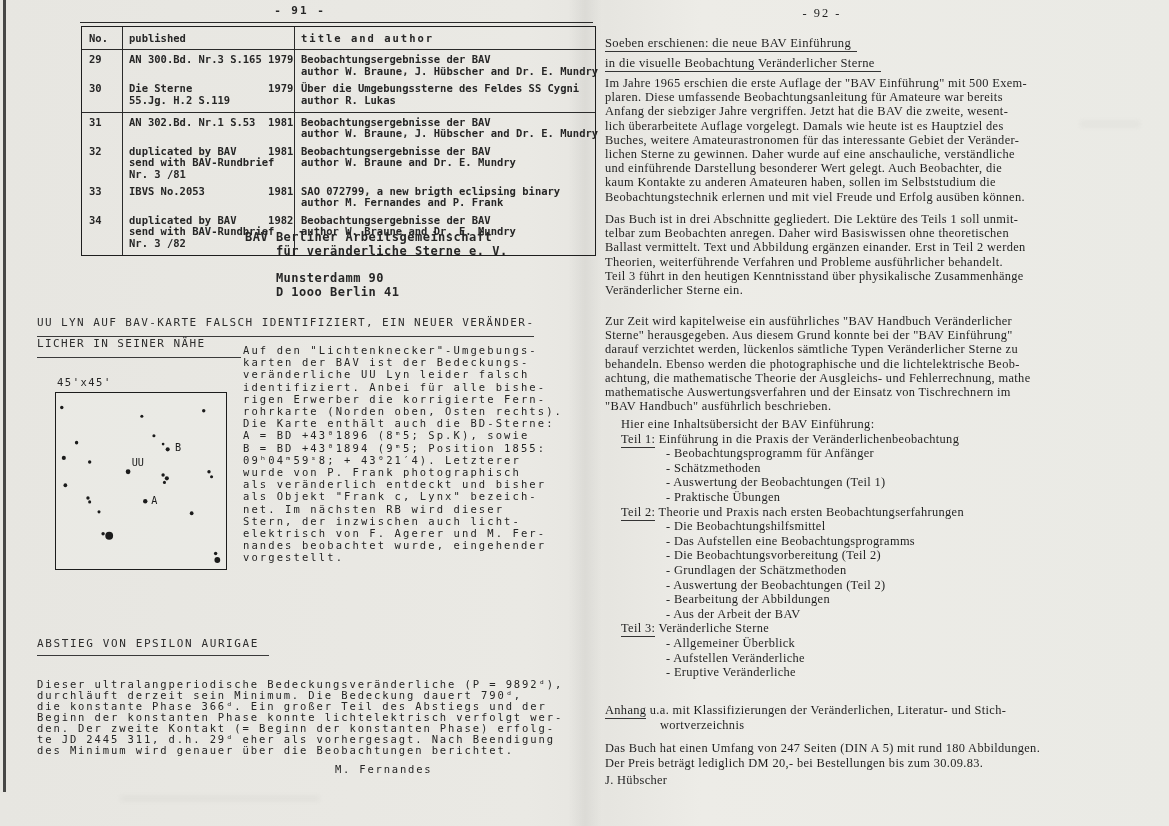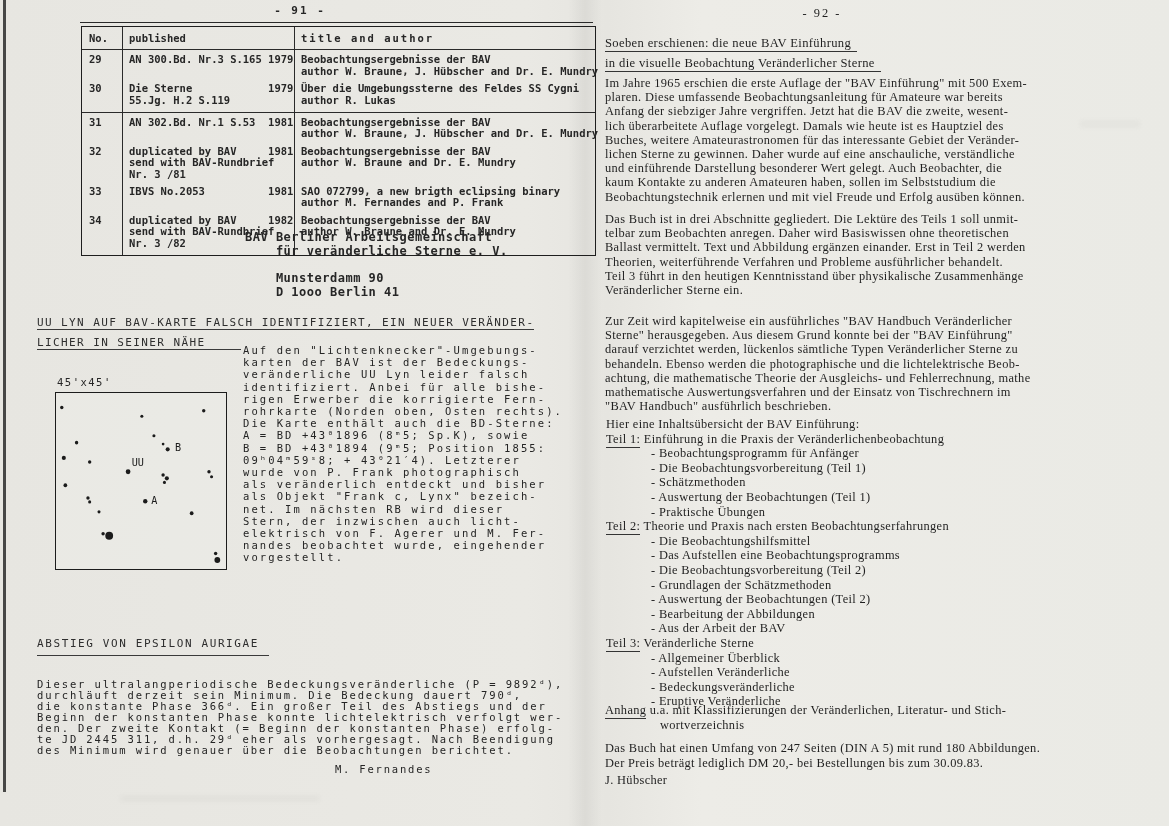--- a/index.html
+++ b/index.html
@@ -34,21 +34,21 @@
   .thead{padding:6px 0 5px 0;border-bottom:1.3px solid #2a2a2a;}
   .th-title{letter-spacing:2px;}
   .tgroup{padding:4px 0 4px 0;}
   .g1{border-bottom:1.3px solid #2a2a2a;}
   .tgroup .trow{margin-bottom:6px;}
   .tgroup .trow:last-child{margin-bottom:2px;}
 
   .address{font-size:12px;font-weight:700;line-height:13.8px;letter-spacing:.5px;}
 
   .headline{font-size:11px;letter-spacing:1.4px;color:#2e2e2e;}
-  .headline span{display:table;border-bottom:1.1px solid #3a3a3a;padding-bottom:0;margin-bottom:6px;}
+  .headline span{display:table;border-bottom:1.1px solid #3a3a3a;padding-bottom:7px;}
   .headline .hl2{padding-right:36px;}
 
   .chartlabel{font-size:10.5px;letter-spacing:1.5px;}
   .chartbox{width:170px;height:176px;border:1.6px solid #1c1c1c;background:rgba(255,255,255,.12);}
   .chartbox svg{width:100%;height:100%;display:block;}
   .chartbox text{font-family:"DejaVu Sans Mono",monospace;font-size:6px;fill:#1b1b1b;}
 
   .monobody{font-size:10.5px;letter-spacing:2.1px;line-height:12.2px;color:#242424;}
   .monobody2{font-size:10.5px;letter-spacing:1.9px;line-height:11px;color:#242424;margin-top:15px;}
   .subhead{font-size:11px;letter-spacing:1.6px;color:#2e2e2e;display:table;border-bottom:1.1px solid #3a3a3a;padding-bottom:5px;padding-right:10px;}
@@ -235,40 +235,38 @@
 Teil 3 führt in den heutigen Kenntnisstand über physikalische Zusammenhänge
 Veränderlicher Sterne ein.</div>
     <div class="abs serif preline" style="left:5px;top:314px;width:548px;">Zur Zeit wird kapitelweise ein ausführliches "BAV Handbuch Veränderlicher
 Sterne" herausgegeben. Aus diesem Grund konnte bei der "BAV Einführung"
 darauf verzichtet werden, lückenlos sämtliche Typen Veränderlicher Sterne zu
 behandeln. Ebenso werden die photographische und die lichtelektrische Beob-
 achtung, die mathematische Theorie der Ausgleichs- und Fehlerrechnung, mathe
 mathematische Auswertungsverfahren und der Einsatz von Tischrechnern im
 "BAV Handbuch" ausführlich beschrieben.</div>
 
-    <div class="abs serif toc" style="left:6px;top:417px;width:548px;">
+    <div class="abs serif toc" style="left:21px;top:417px;width:548px;">
       <div>Hier eine Inhaltsübersicht der BAV Einführung:</div>
       <div><span class="ulabel">Teil 1:</span><span> Einführung in die Praxis der Veränderlichenbeobachtung</span></div>
       <div class="item">- Beobachtungsprogramm für Anfänger</div>
-      <div class="item">- Die Beobachtungsvorbereitung (Teil 1)</div>
       <div class="item">- Schätzmethoden</div>
       <div class="item">- Auswertung der Beobachtungen (Teil 1)</div>
       <div class="item">- Praktische Übungen</div>
       <div><span class="ulabel">Teil 2:</span><span> Theorie und Praxis nach ersten Beobachtungserfahrungen</span></div>
       <div class="item">- Die Beobachtungshilfsmittel</div>
       <div class="item">- Das Aufstellen eine Beobachtungsprogramms</div>
       <div class="item">- Die Beobachtungsvorbereitung (Teil 2)</div>
       <div class="item">- Grundlagen der Schätzmethoden</div>
       <div class="item">- Auswertung der Beobachtungen (Teil 2)</div>
       <div class="item">- Bearbeitung der Abbildungen</div>
       <div class="item">- Aus der Arbeit der BAV</div>
       <div><span class="ulabel">Teil 3:</span><span> Veränderliche Sterne</span></div>
       <div class="item">- Allgemeiner Überblick</div>
       <div class="item">- Aufstellen Veränderliche</div>
-      <div class="item">- Bedeckungsveränderliche</div>
       <div class="item">- Eruptive Veränderliche</div>
     </div>
 
     <div class="abs serif anhang toc" style="left:5px;top:703px;width:548px;">
       <div><span class="ulabel">Anhang</span><span> u.a. mit Klassifizierungen der Veränderlichen, Literatur- und Stich-</span></div>
       <div class="l2">wortverzeichnis</div>
     </div>
 
     <div class="abs serif closing" style="left:5px;top:741px;width:548px;">
       <div>Das Buch hat einen Umfang von 247 Seiten (DIN A 5) mit rund 180 Abbildungen.</div>

